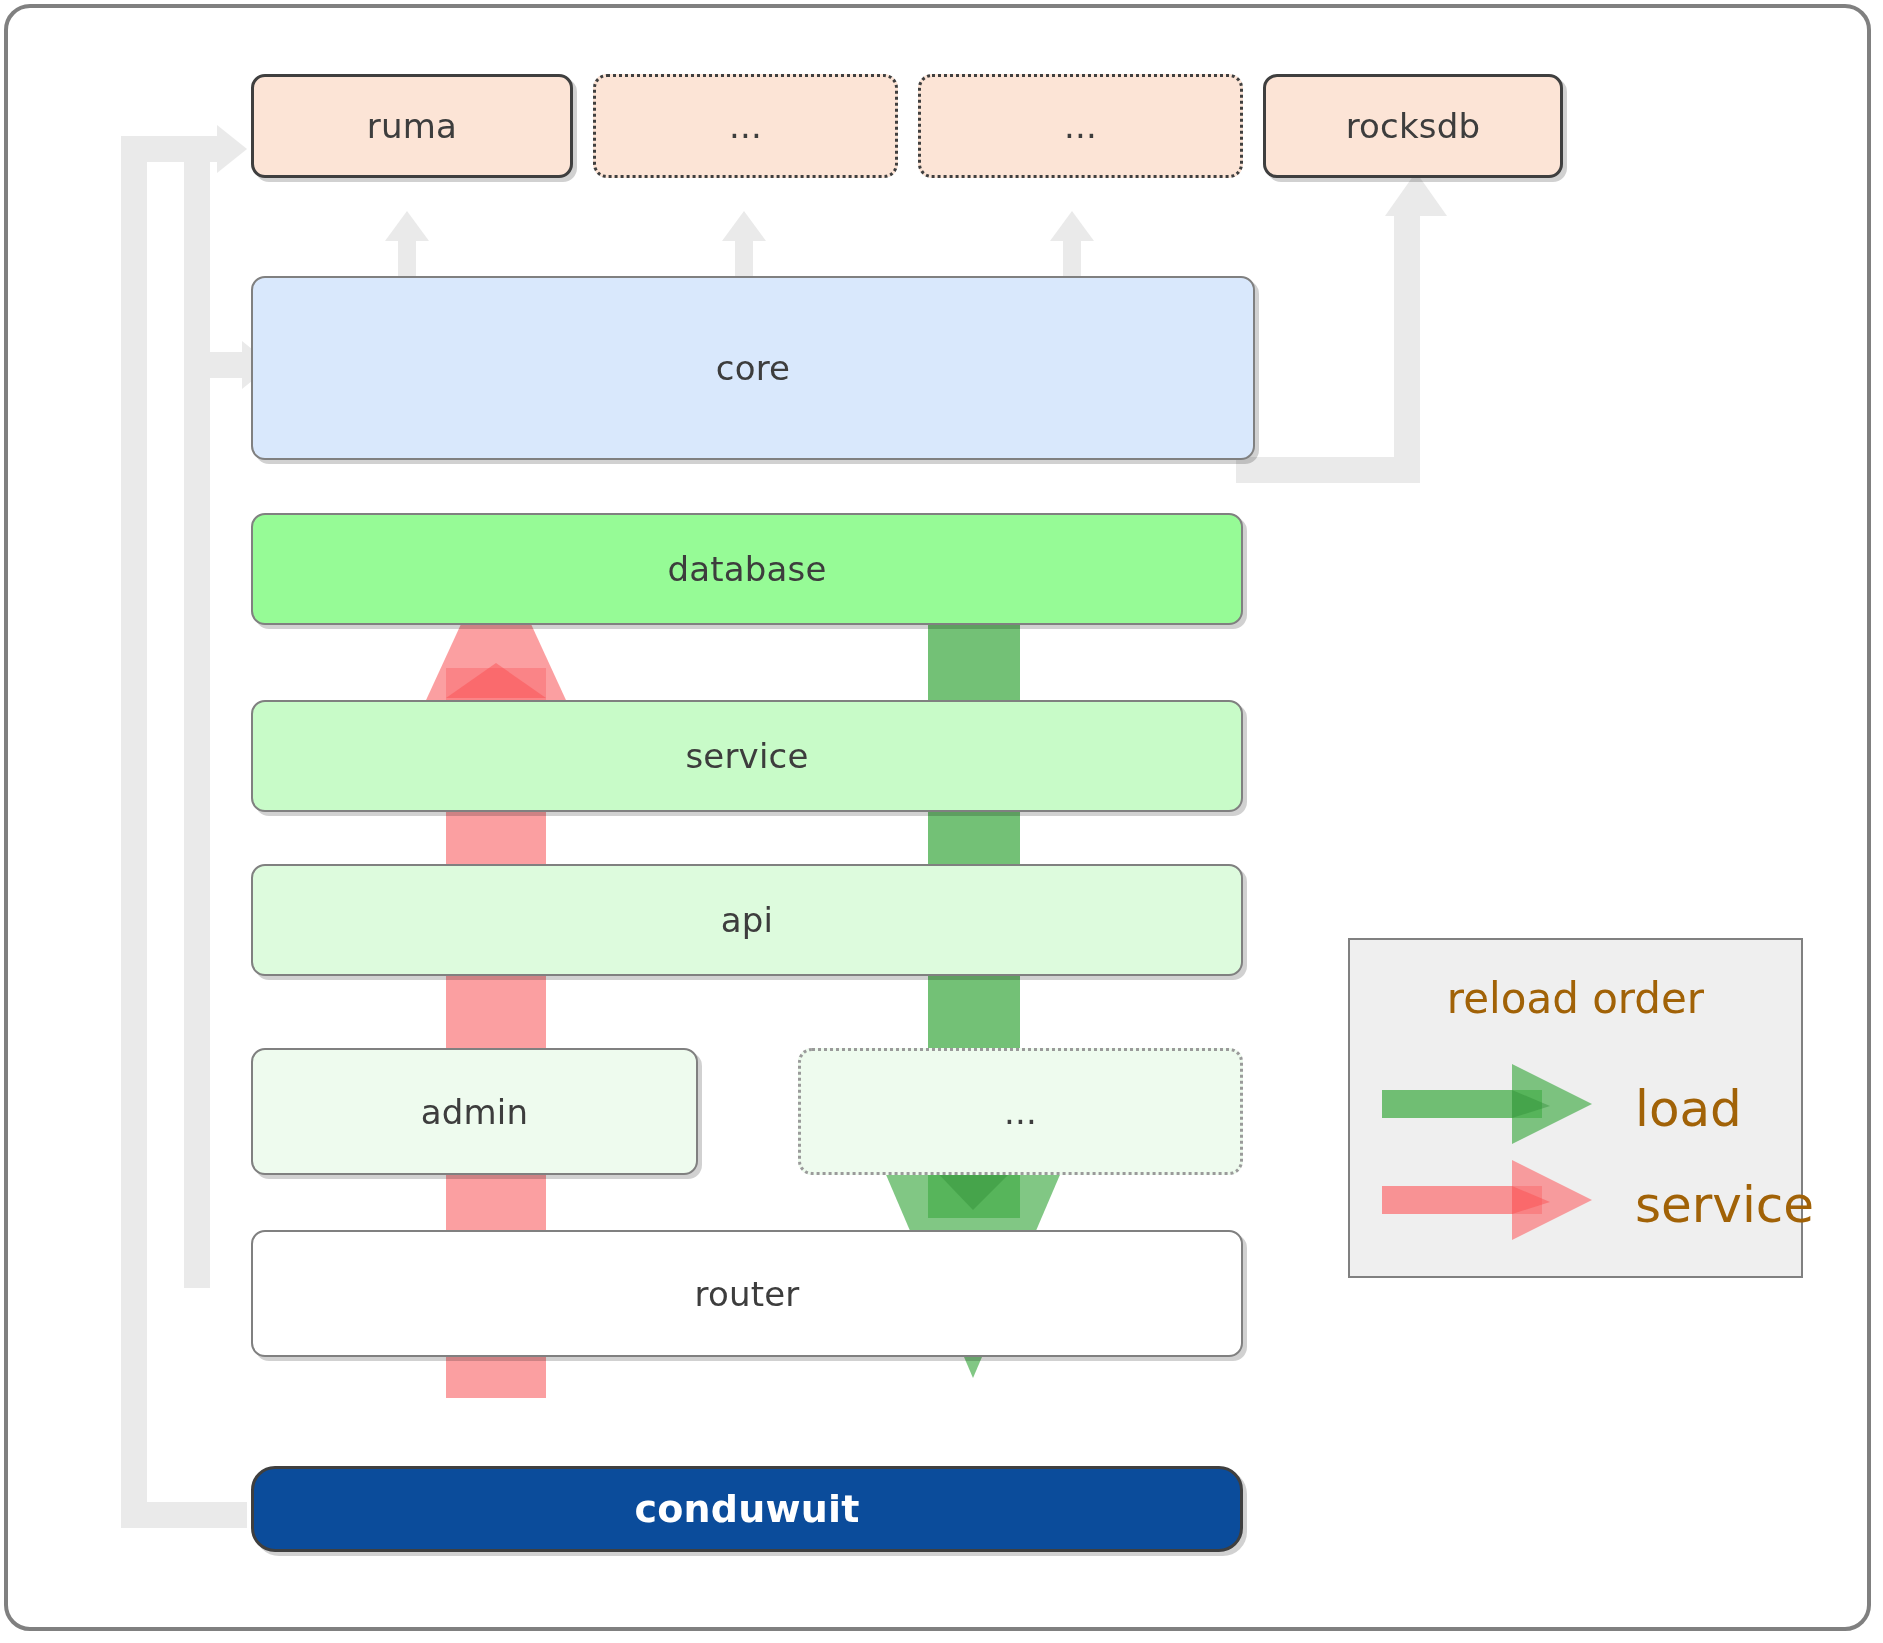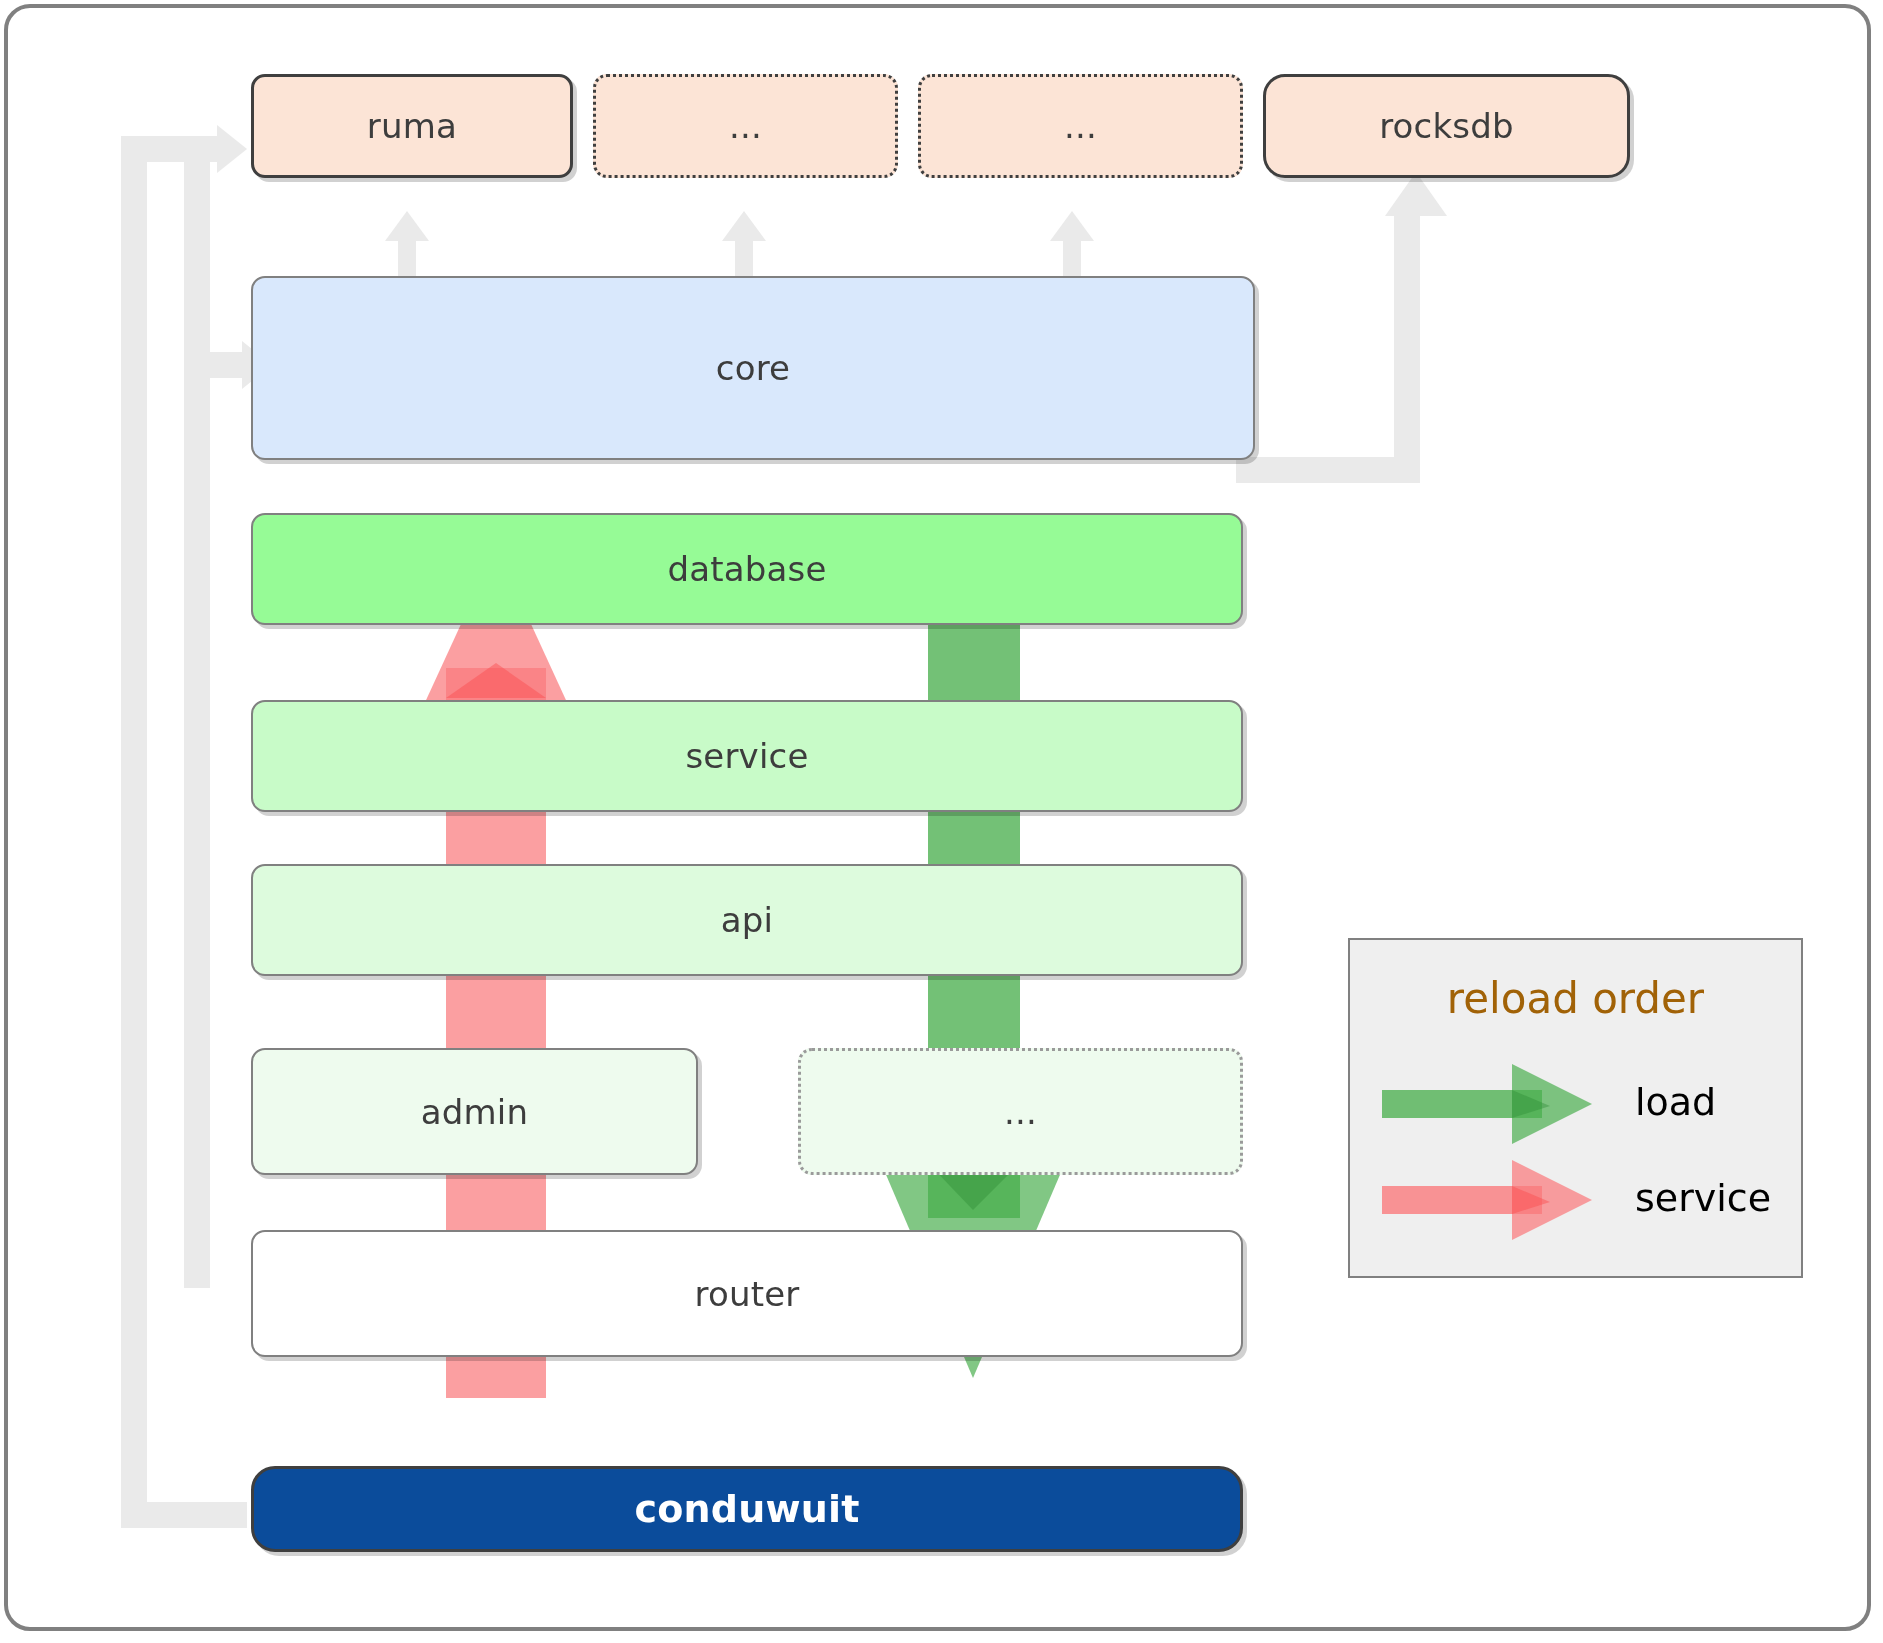--- a/index.html
+++ b/index.html
@@ -28,21 +28,21 @@
               border-left:30px solid #EAEAEA;}
 
   
   .big-arrow{position:absolute;z-index:4;pointer-events:none;}
 
   
   #legend{position:absolute;background:#EFEFEF;border:2px solid #808080;
           box-sizing:border-box;z-index:8;}
   #legend-title{position:absolute;width:100%;text-align:center;
                 font-size:42px;color:#a16207;}
-  .legend-label{position:absolute;font-size:38px;color:#000000;}
+  .legend-label{position:absolute;font-size:50px;color:#a16207;}
 
   .lbl{pointer-events:none;}
 </style>
 </head>
 <body>
 
 <div id="canvas">
 
   <div class="conn" style="left:113px;top:128px;width:26px;height:1392px;"></div>
   <div class="conn" style="left:113px;top:1494px;width:126px;height:26px;"></div>
@@ -69,21 +69,21 @@
 
   <div class="node solid-dark shadowed" style="left:243px;top:66px;width:322px;height:104px;background:#FCE4D6;">
     <span class="lbl">ruma</span>
   </div>
   <div class="node dotted-dark" style="left:585px;top:66px;width:305px;height:104px;background:#FCE4D6;">
     <span class="lbl">...</span>
   </div>
   <div class="node dotted-dark" style="left:910px;top:66px;width:325px;height:104px;background:#FCE4D6;">
     <span class="lbl">...</span>
   </div>
-  <div class="node solid-dark shadowed" style="left:1255px;top:66px;width:367px;height:104px;background:#FCE4D6;border-radius:22px;">
+  <div class="node solid-dark shadowed" style="left:1255px;top:66px;width:300px;height:104px;background:#FCE4D6;">
     <span class="lbl">rocksdb</span>
   </div>
 
   <div class="node solid-gray shadowed" style="left:243px;top:268px;width:1004px;height:184px;background:#D9E8FC;">
     <span class="lbl">core</span>
   </div>
 
   <div class="node solid-gray shadowed" style="left:243px;top:505px;width:992px;height:112px;background:#96FB96;">
     <span class="lbl">database</span>
   </div>

